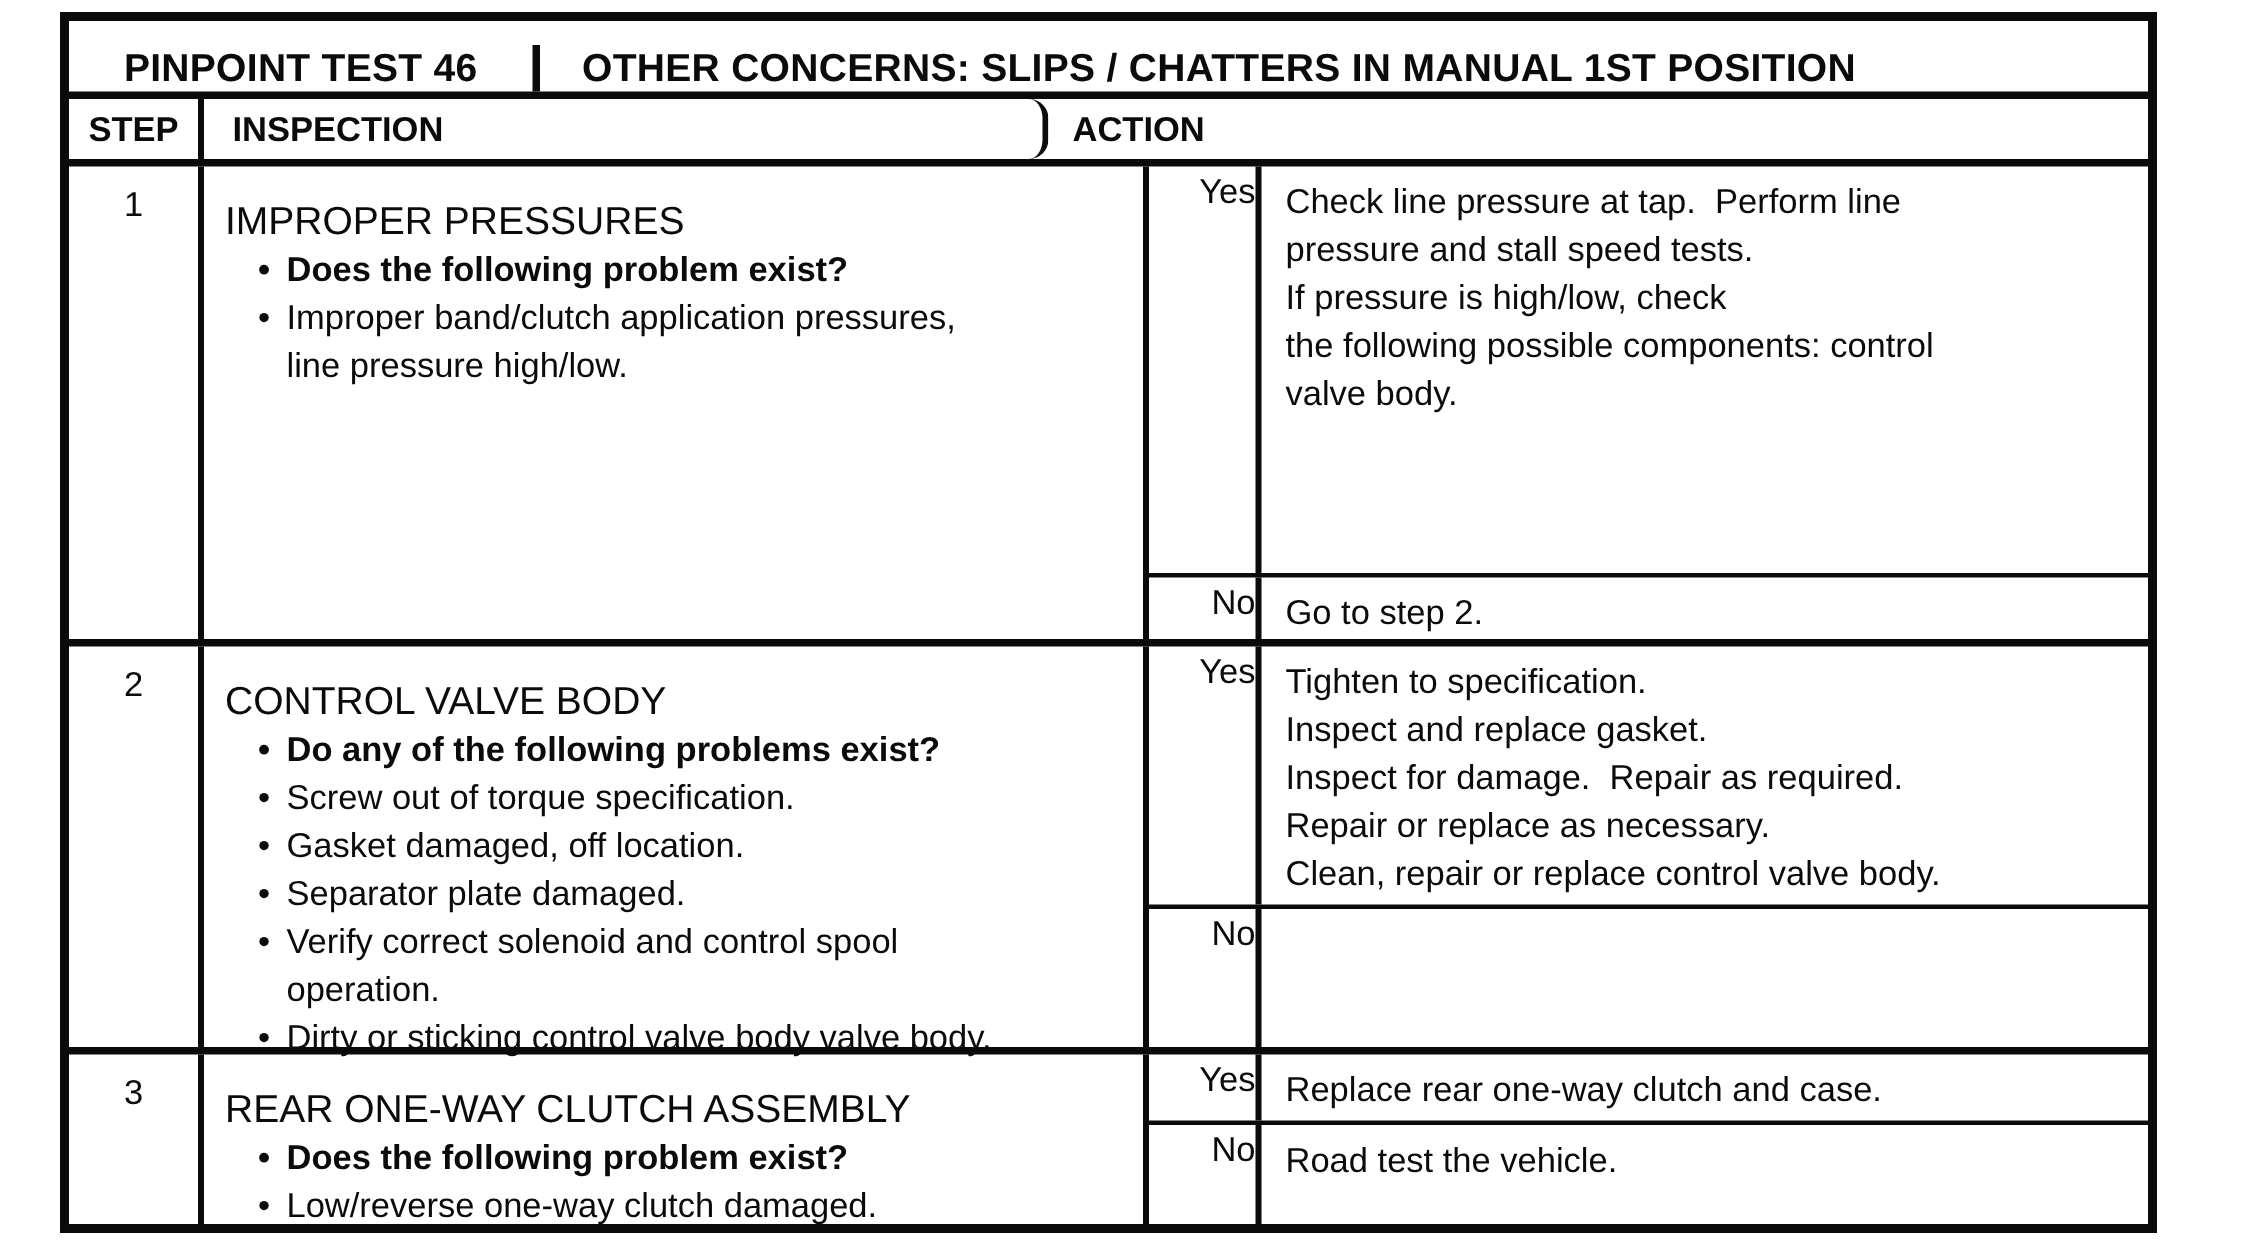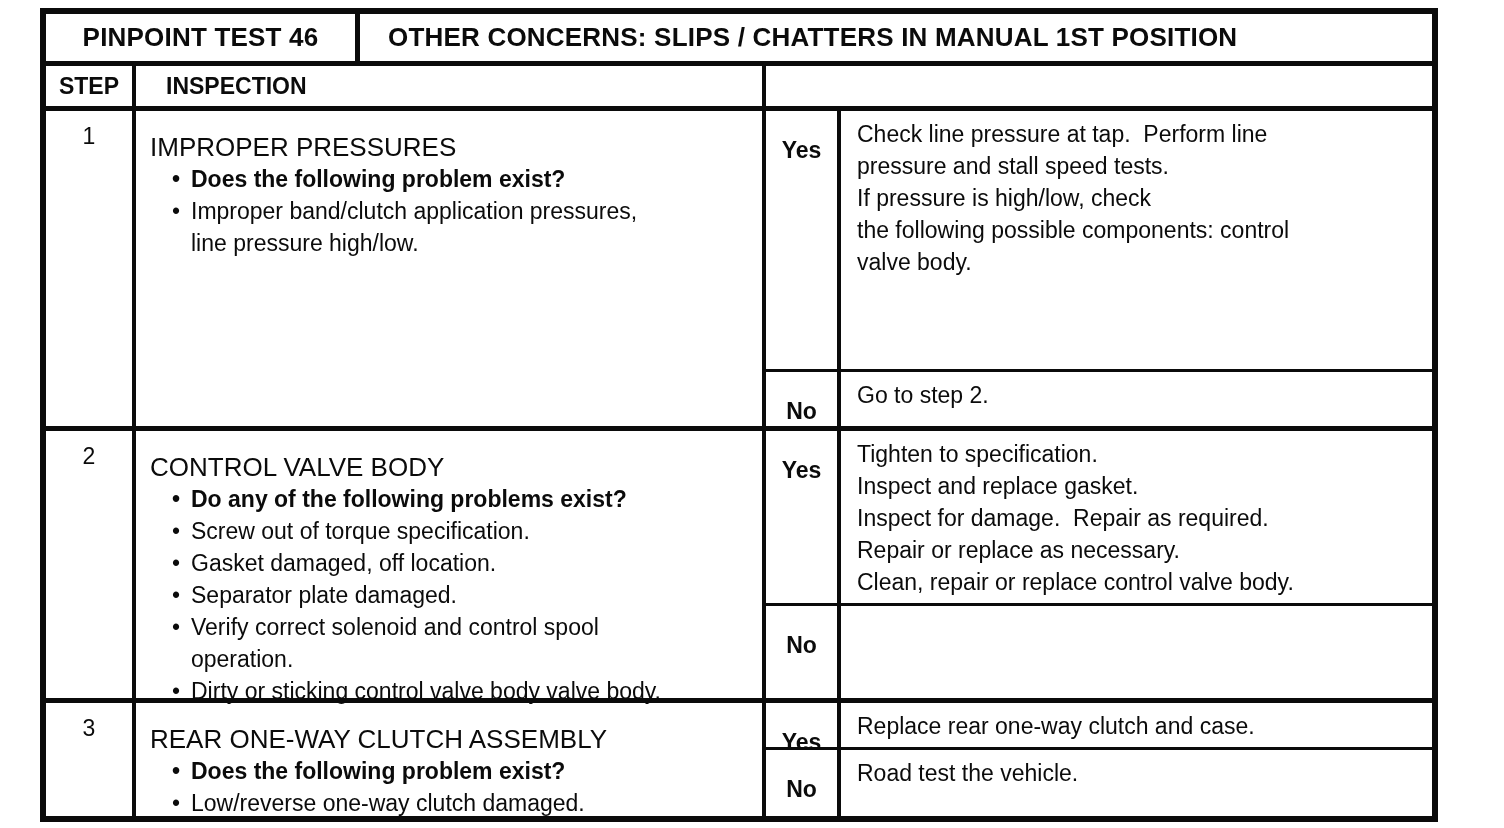--- a/index.html
+++ b/index.html
@@ -15,39 +15,39 @@
     left:40px; top:8px;
     width:1398px;
     border:6px solid #0b0b0b;
     background:#fff;
     display:flex;
     flex-direction:column;
   }
   .row { display:flex; width:100%; }
 
   
-  .title-row { height:52px; border-bottom:5px solid #0b0b0b; }
+  .title-row { height:52px; border-bottom:5px solid #0b0b0b;align-items:flex-end; }
   .title-left {
     width:314px;
     border-right:5px solid #0b0b0b;
     display:flex; align-items:center; justify-content:center;
     font-weight:bold; font-size:26px; letter-spacing:0.2px;
   }
   .title-right {
     flex:1;
     display:flex; align-items:center;
     padding-left:28px;
     font-weight:bold; font-size:26px; letter-spacing:0.2px;
   }
 
   
   .header-row { height:45px; border-bottom:5px solid #0b0b0b; }
   .hdr { display:flex; align-items:center; font-weight:bold; font-size:23px; }
   .h-step { width:90px; border-right:4px solid #0b0b0b; justify-content:center; }
-  .h-insp { width:630px; border-right:4px solid #0b0b0b; padding-left:30px; }
+  .h-insp { width:563px; border-right:4px solid #0b0b0b; padding-left:19px;border-radius:13px; }
   .h-action { flex:1; padding-left:16px; }
 
   
   .step-row { border-bottom:5px solid #0b0b0b; align-items:stretch; }
   .step-row:last-child { border-bottom:none; }
   .row-step-1 { height:320px; }
   .row-step-2 { height:272px; }
   .row-step-3 { height:113px; }
 
   .c-step {
@@ -69,38 +69,39 @@
 
   .c-sub { flex:1; display:flex; flex-direction:column; }
   .subrow { display:flex; width:100%; }
   .subrow-yes { border-bottom:3px solid #0b0b0b; }
   .row-step-1 .subrow-yes { height:274px; }
   .row-step-2 .subrow-yes { height:175px; }
   .row-step-3 .subrow-yes { height:47px; }
   .subrow-no { flex:1; }
   .c-yn {
     width:75px; border-right:4px solid #0b0b0b;
-    text-align:center; padding-top:24px;
-    font-size:23px; line-height:30px;font-weight:bold;
+    text-align:right; padding-top:1px;
+    font-size:23px; line-height:30px;
   }
   .c-action { flex:1; padding:7px 28px 0 16px; }
 </style>
 </head>
 <body>
 
 <div class="doc-table">
 
   <div class="row title-row">
     <div class="title-left">PINPOINT TEST 46</div>
     <div class="title-right">OTHER CONCERNS: SLIPS / CHATTERS IN MANUAL 1ST POSITION</div>
   </div>
 
   <div class="row header-row">
     <div class="hdr h-step">STEP</div>
     <div class="hdr h-insp">INSPECTION</div>
+    <div class="hdr h-action">ACTION</div>
   </div>
 
   <div class="row step-row row-step-1">
     <div class="c-step">1</div>
     <div class="c-insp">
       <div class="insp-title">IMPROPER PRESSURES</div>
       <div class="bullet bold">
         <span class="bullet-marker">•</span>
         <div class="bullet-text">
             <div class="line">Does the following problem exist?</div>

